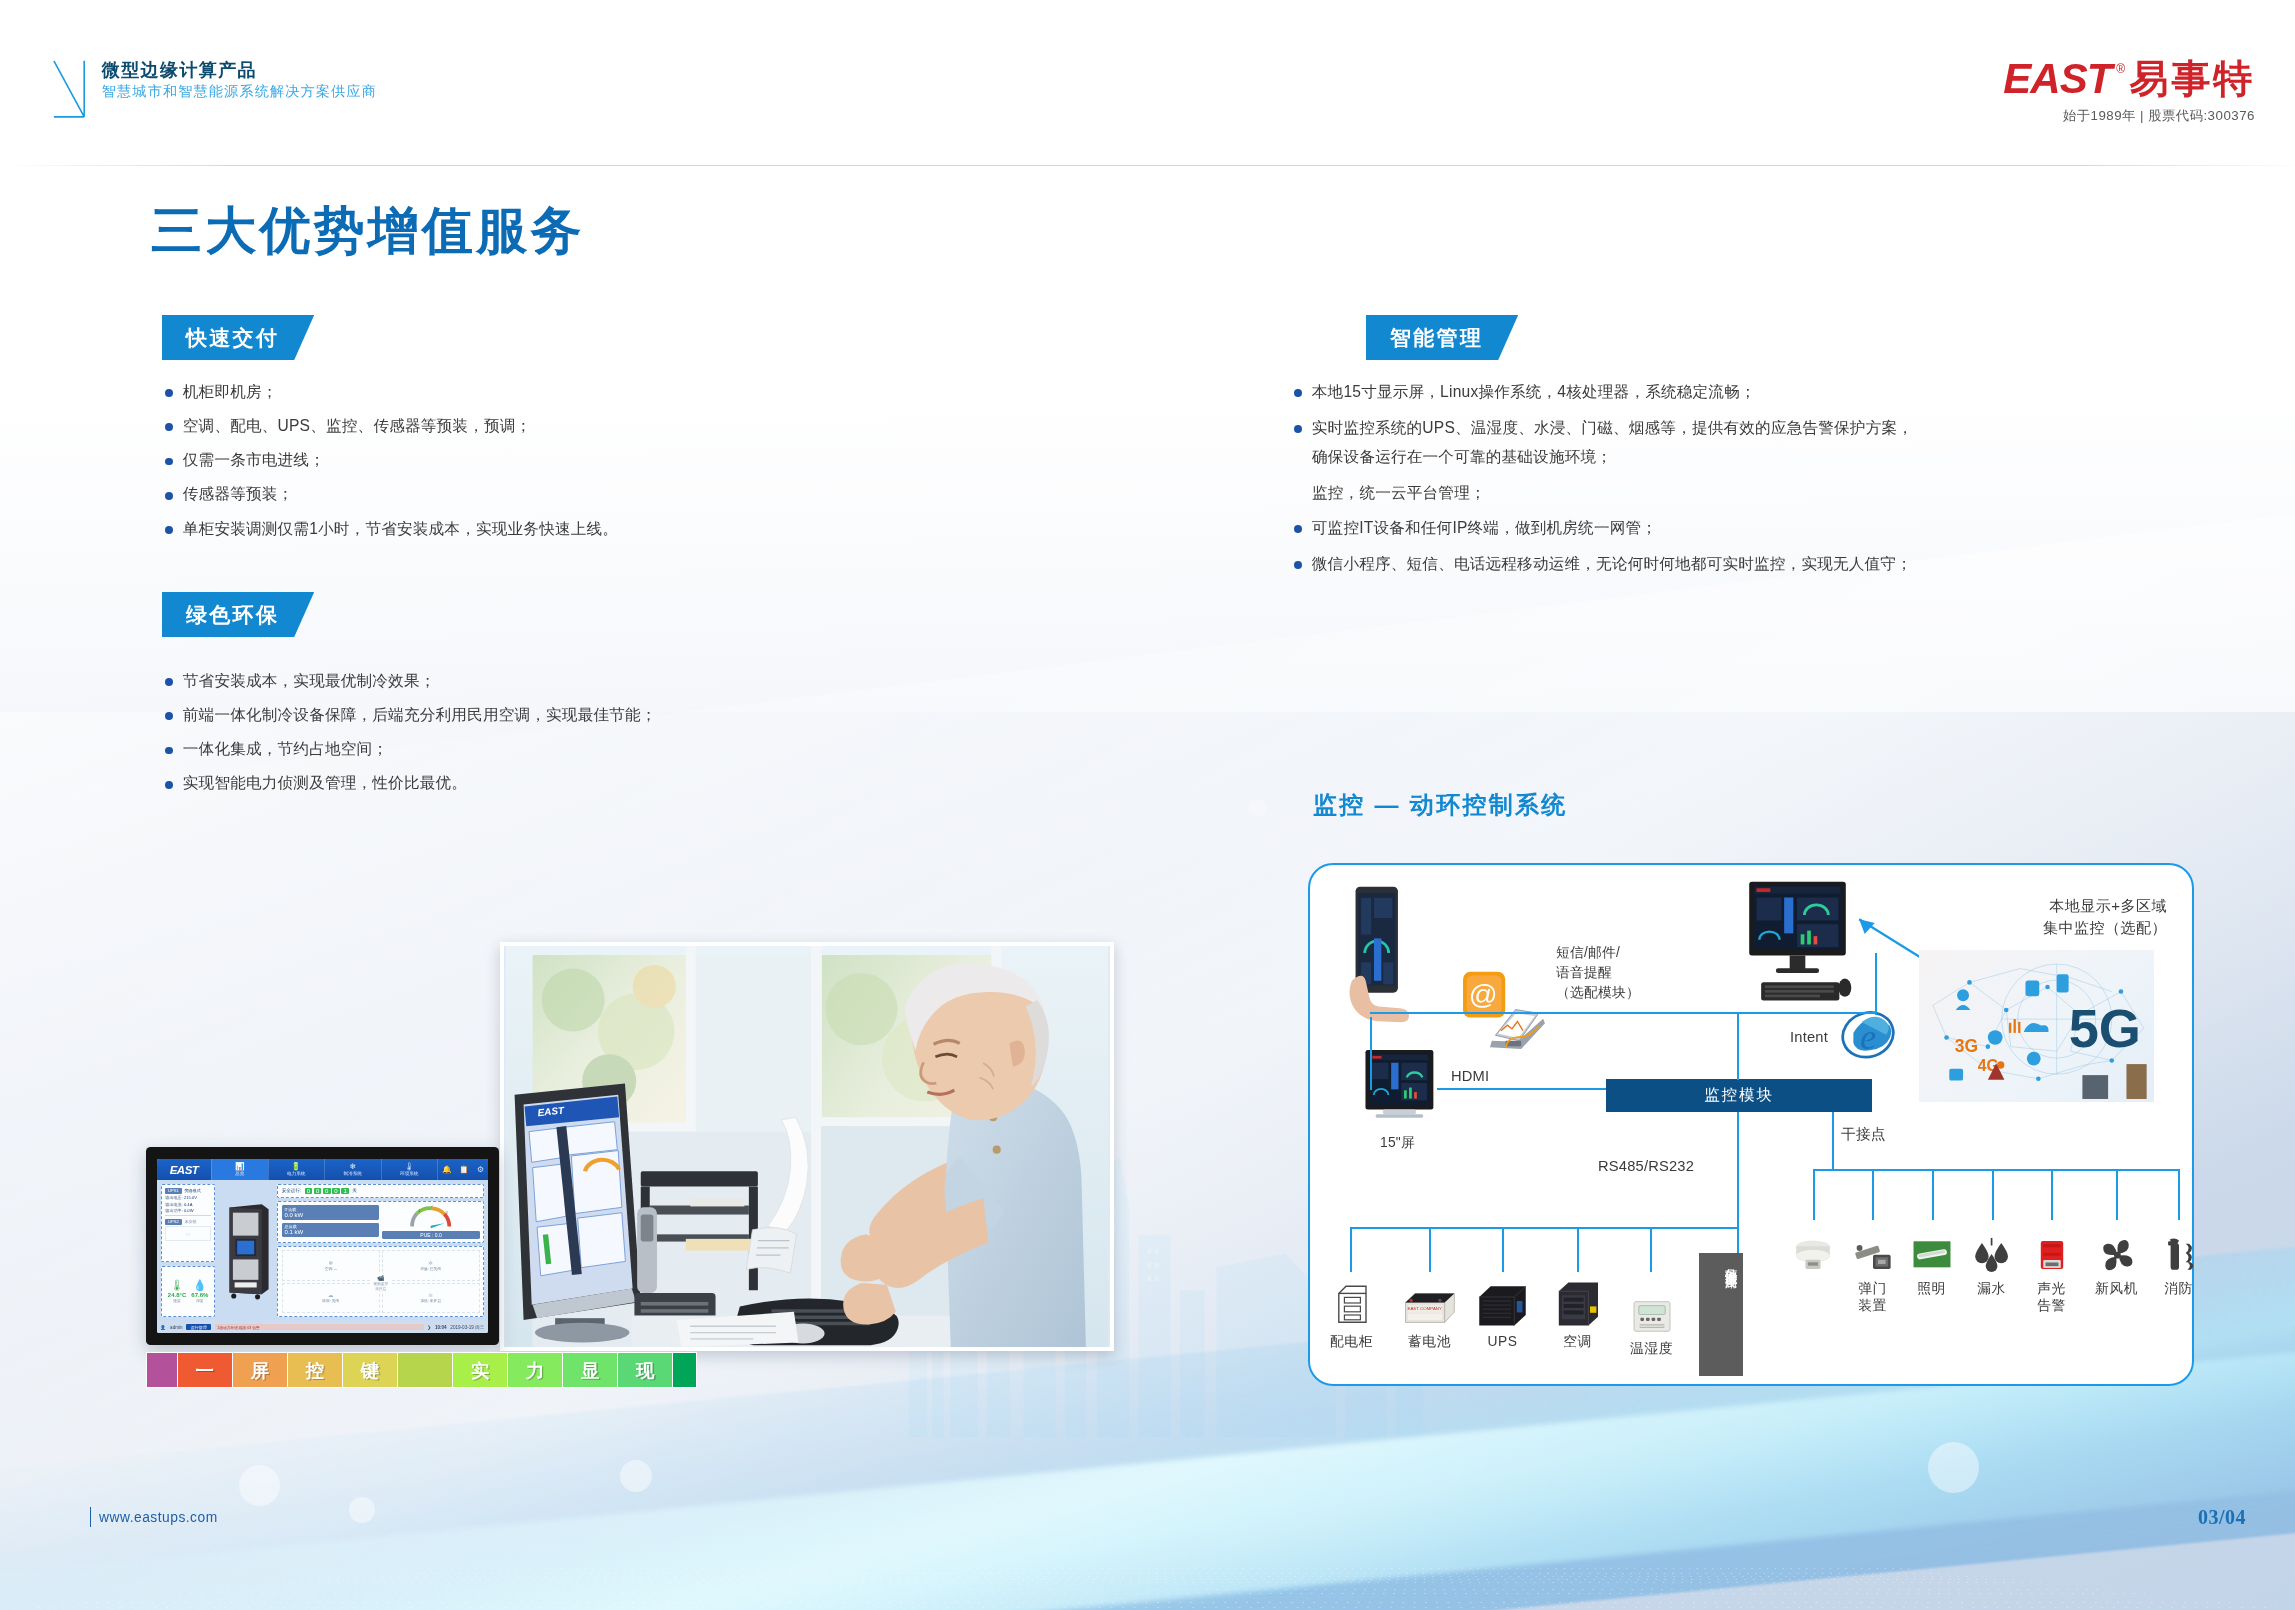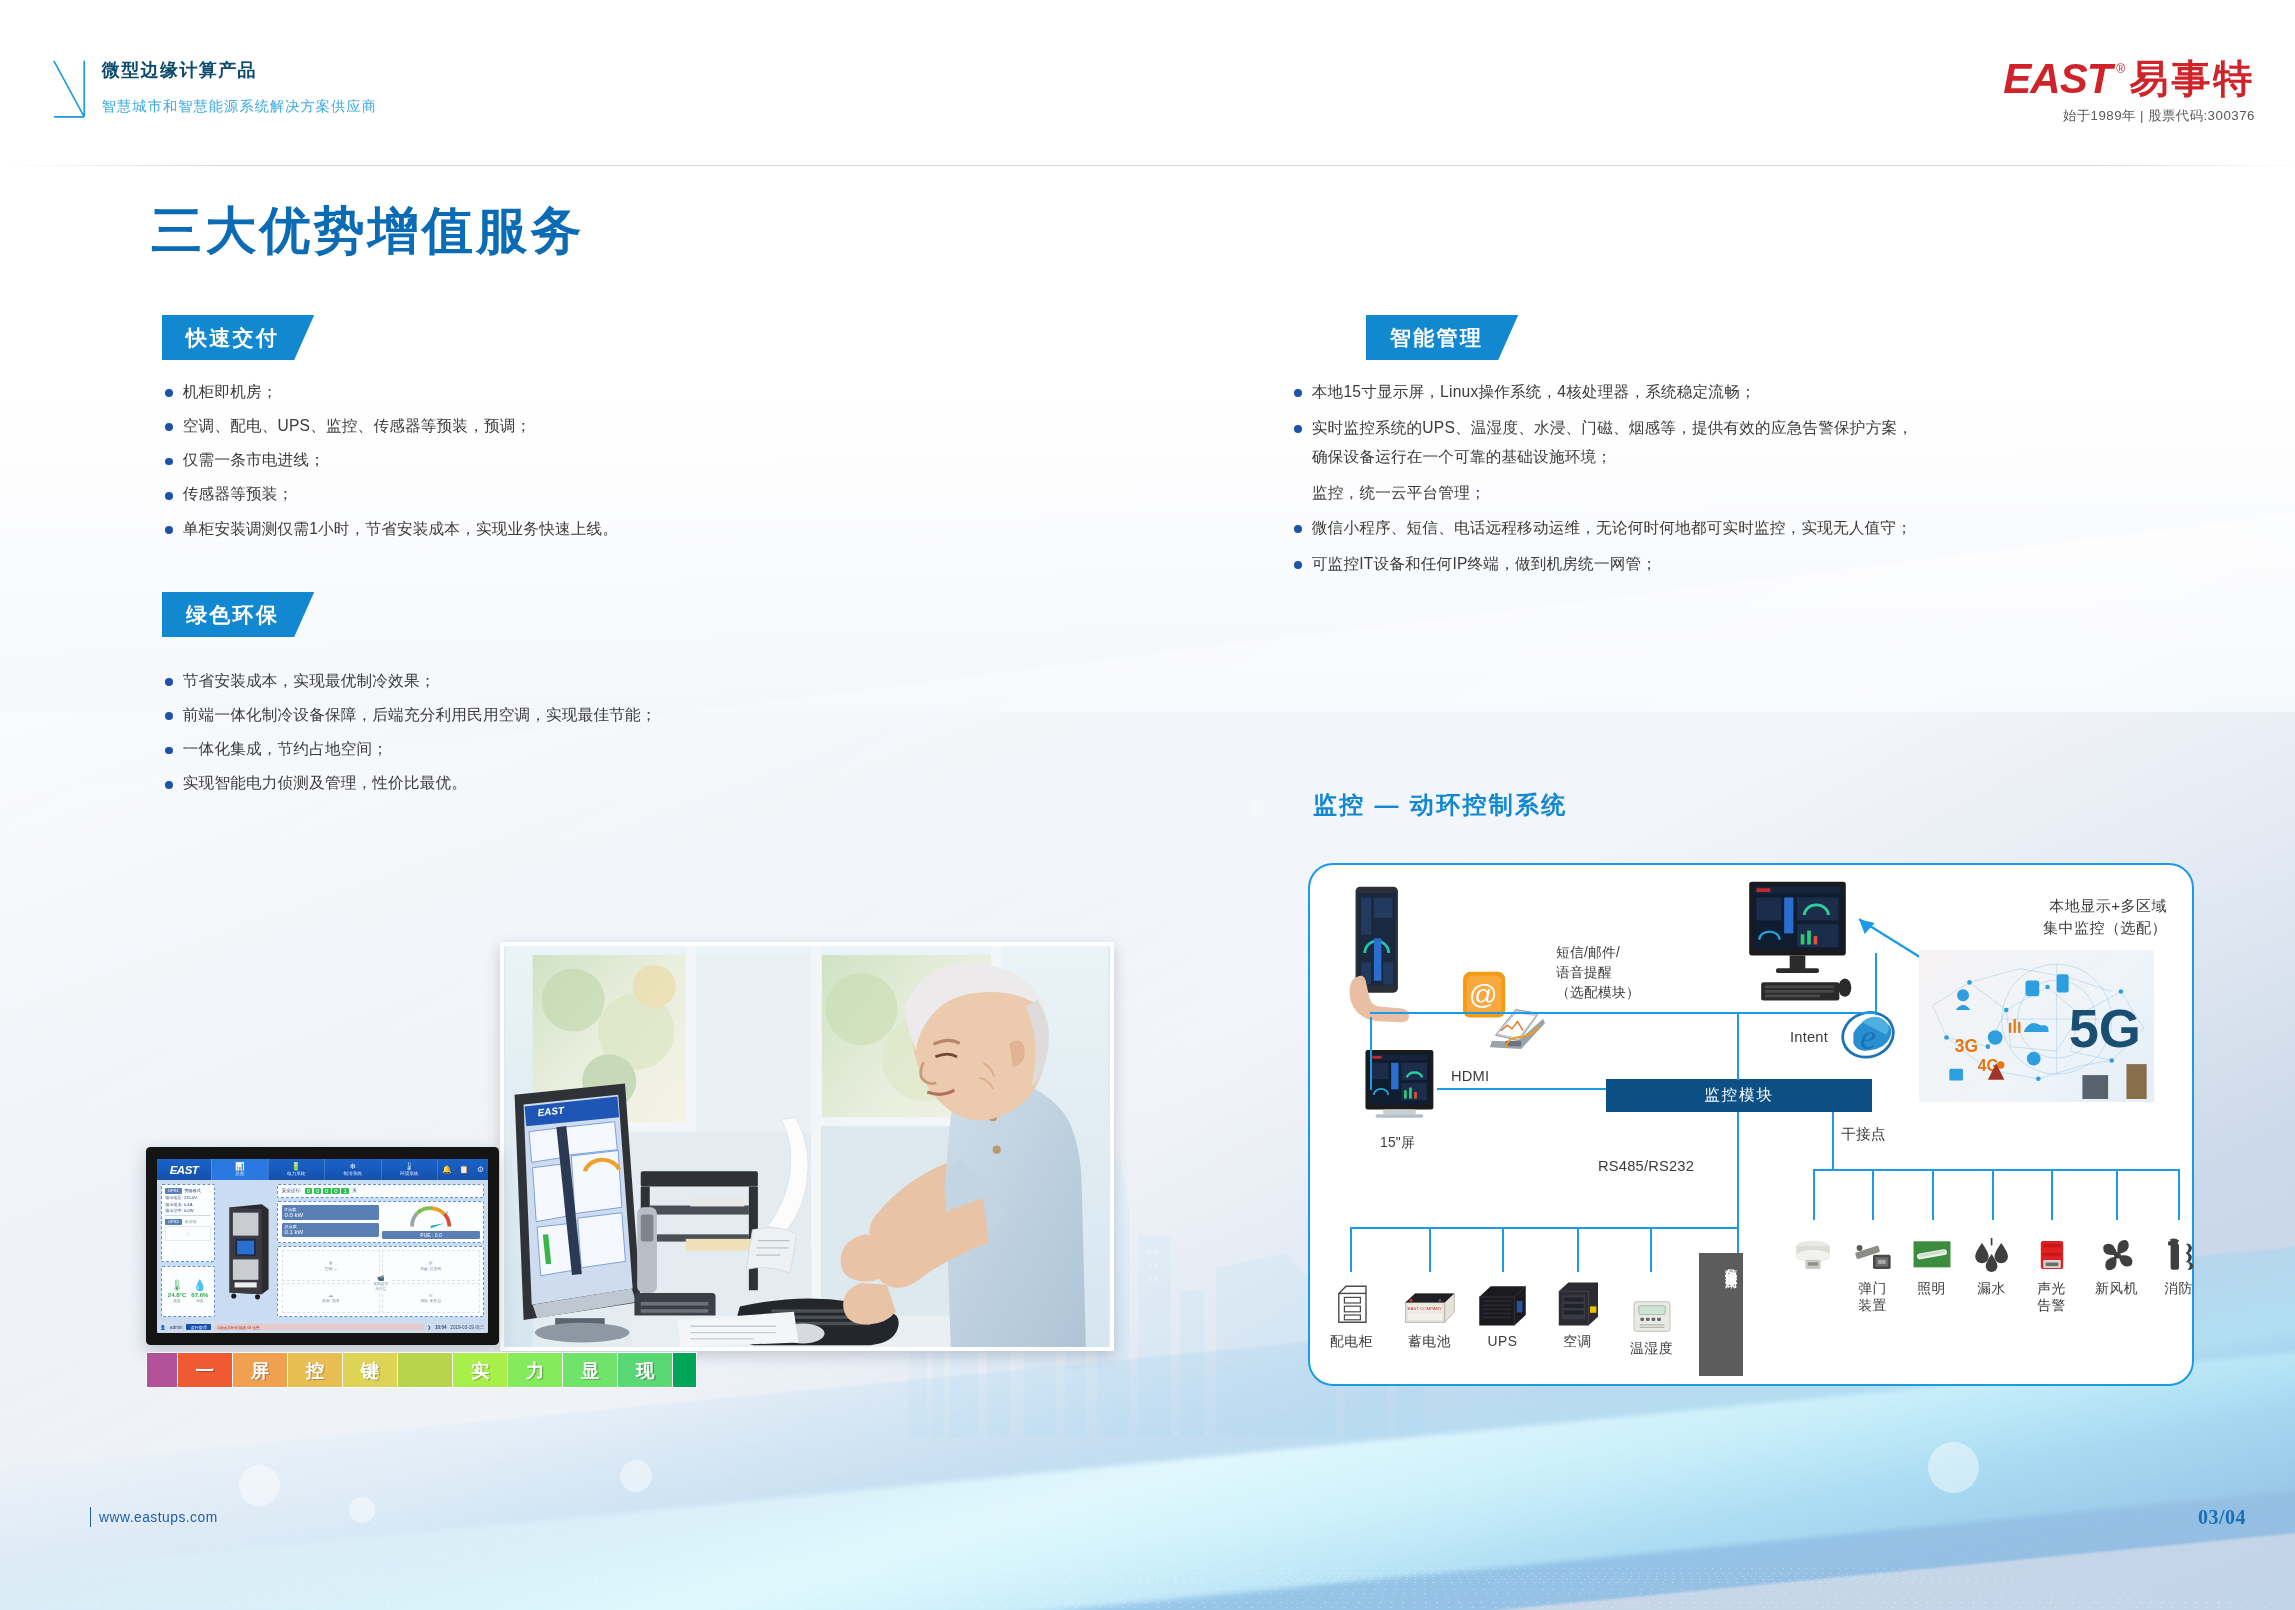--- a/index.html
+++ b/index.html
@@ -57,21 +57,21 @@
   .bokeh { position:absolute; border-radius:50%; background:rgba(255,255,255,.45); pointer-events:none;}
 
   
   .hdr-rule {
     position:absolute; left:0; top:165px; width:100%; height:0.9px;
     background:linear-gradient(90deg,rgba(200,215,232,0) 0%,#cfd9e6 10%,#cfd9e6 90%,rgba(200,215,232,0) 100%);
   }
   .hdr-left { position:absolute; left:51px; top:59px; display:flex; align-items:flex-start; gap:13.8px;}
   .hdr-mark { width:37px; height:62px; flex:none; }
   .hdr-t1 { font-size:18px; font-weight:bold; color:#0c4a6e; letter-spacing:1.4px; line-height:1.25;}
-  .hdr-t2 { font-size:14.2px; color:#3aa8e5; letter-spacing:1.1px; margin-top:15px;}
+  .hdr-t2 { font-size:14.2px; color:#3aa8e5; letter-spacing:1.1px; margin-top:0;}
 
   .hdr-right { position:absolute; right:55px; top:60px; text-align:right;}
   .logo-row { display:flex; align-items:flex-start; justify-content:flex-end; gap:4.6px;}
   .logo-east {
     font-size:42px; font-weight:bold; color:#cf2229; letter-spacing:-0.9px;
     font-family:"Liberation Sans",sans-serif; font-style:italic; line-height:.92;
   }
   .logo-reg { font-size:12px; color:#cf2229; margin-top:1.8px;}
   .logo-cn { font-size:39px; color:#cf2229; font-weight:bold; letter-spacing:2.8px; line-height:.95;
              font-family:"DejaVu Sans",sans-serif; }
@@ -323,25 +323,25 @@
       <span class="bullet-dot"></span>
       <span class="bullet-txt">实时监控系统的UPS、温湿度、水浸、门磁、烟感等，提供有效的应急告警保护方案，</span>
     </div>
     <div class="bullet-cont" style="margin-top:7.3px;">确保设备运行在一个可靠的基础设施环境；</div>
   </div>
   <div style="margin-bottom:13px;">
     <div class="bullet-cont" style="margin-top:7.3px;">监控，统一云平台管理；</div>
   </div>
   <div class="bullet-row" style="margin-bottom:13.8px;">
     <span class="bullet-dot"></span>
+    <span class="bullet-txt">可监控IT设备和任何IP终端，做到机房统一网管；</span>
+  </div>
+  <div class="bullet-row" style="margin-bottom:13.8px;">
+    <span class="bullet-dot"></span>
     <span class="bullet-txt">微信小程序、短信、电话远程移动运维，无论何时何地都可实时监控，实现无人值守；</span>
-  </div>
-  <div class="bullet-row" style="margin-bottom:13.8px;">
-    <span class="bullet-dot"></span>
-    <span class="bullet-txt">可监控IT设备和任何IP终端，做到机房统一网管；</span>
   </div>
 </div>
 
 <div class="diag-title">监控 — 动环控制系统</div>
 <div class="diag-box"></div>
 
 <svg style="position:absolute;left:1338px;top:884px;width:83px;height:152px;" viewBox="0 0 180 330">
   <rect x="38" y="6" width="92" height="230" rx="10" fill="#2b2f36"></rect>
   <rect x="44" y="20" width="80" height="200" fill="#1a2840"></rect>
   <rect x="50" y="30" width="22" height="80" fill="#223a5e"></rect>

